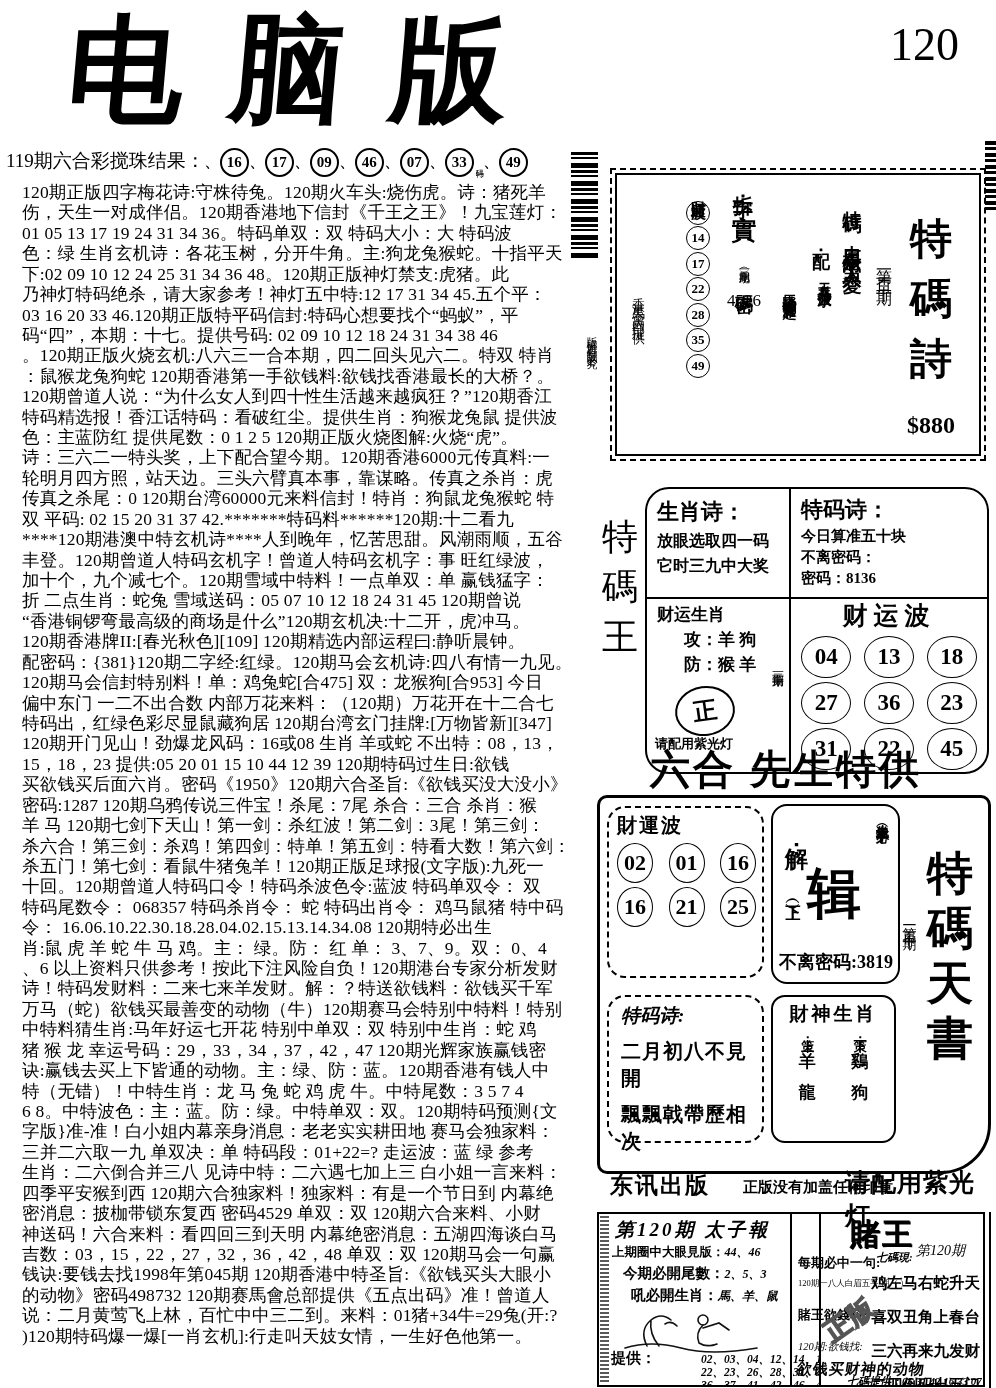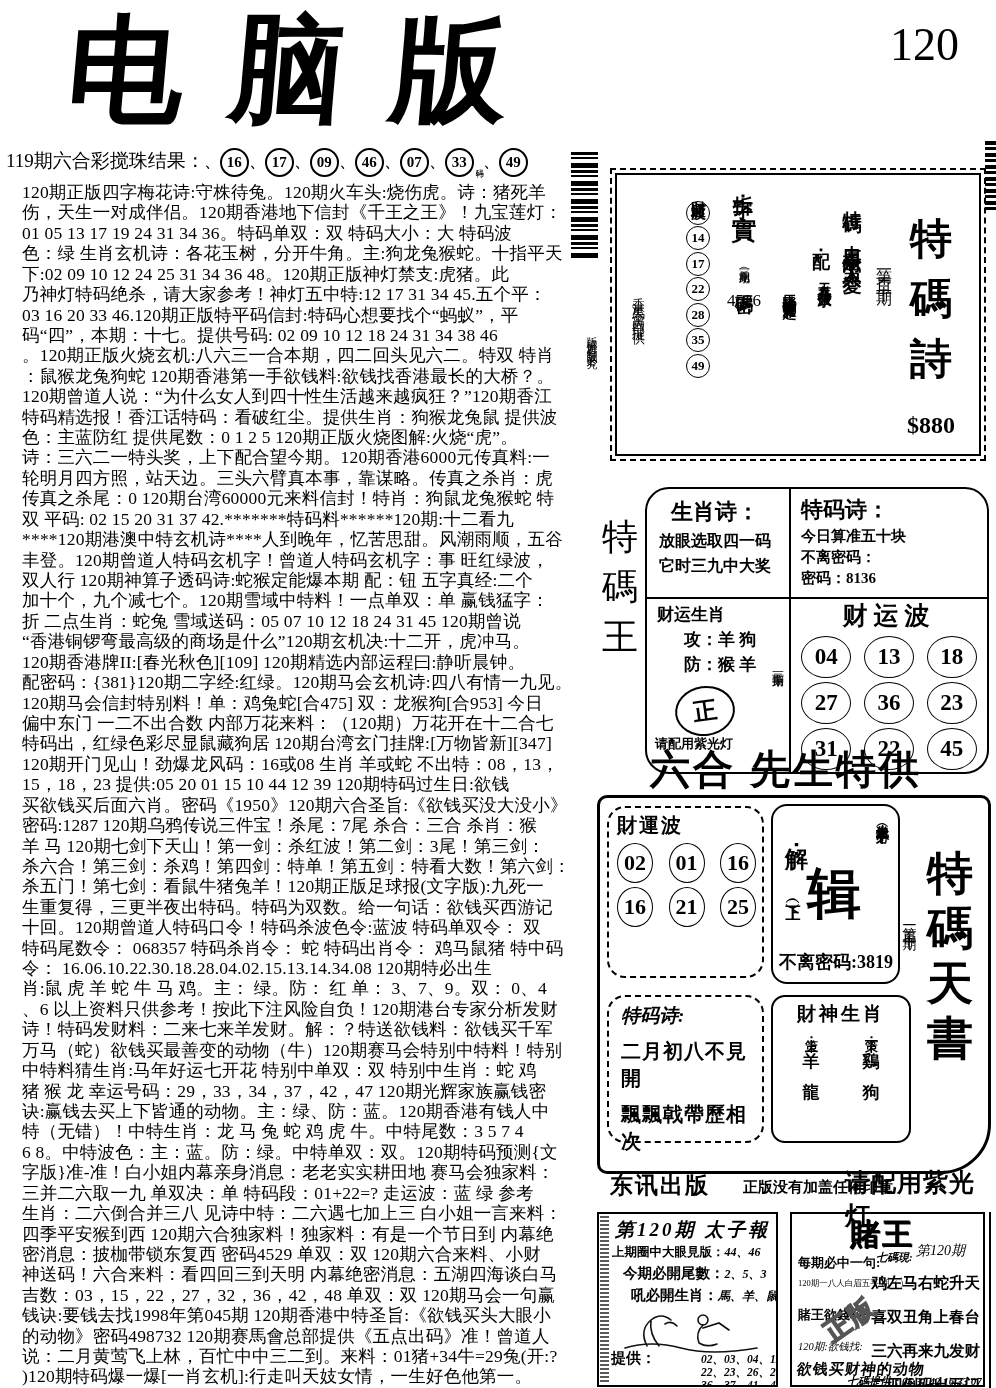--- a/index.html
+++ b/index.html
@@ -48,21 +48,21 @@
   .ts-cyb .lab{writing-mode:vertical-rl;font-size:15px;font-weight:700;letter-spacing:2px;}
   .ts-cyb .ncircle{width:22px;height:22px;line-height:22px;font-size:13px;margin:1.5px auto;}
   .ts-source{position:absolute;left:12px;top:112px;writing-mode:vertical-rl;font-size:13px;letter-spacing:5px;}
   .ncircle{display:block;border:1.5px solid #000;border-radius:50%;text-align:center;font-weight:700;}
   .crow{display:flex;justify-content:space-around;}
   
   .tw-label{position:absolute;left:598px;top:512px;width:44px;font-size:36px;font-weight:400;
             line-height:50px;text-align:center;}
   .tw-box{position:absolute;left:645px;top:487px;width:340px;height:283px;border:2.5px solid #000;border-radius:24px;overflow:hidden;}
   .tw-vline{position:absolute;left:142px;top:0;bottom:0;width:2px;background:#000;}
-  .tw-l1{position:absolute;left:0;top:0;width:142px;height:108px;padding:8px 16px 0 10px;box-sizing:border-box;text-align:center;}
+  .tw-l1{position:absolute;left:0;top:0;width:142px;height:108px;padding:8px 16px 0 10px;box-sizing:border-box;}
   .tw-l1 h3{margin:0;font-size:22px;font-weight:700;}
   .tw-l1 p{margin:4px 0 0;font-size:16px;font-weight:600;}
   .tw-hline-l{position:absolute;left:0;top:108px;width:142px;height:2px;background:#000;}
   .tw-l2{position:absolute;left:0;top:112px;width:140px;padding:2px 4px 0 10px;box-sizing:border-box;}
   .tw-l2 .t{font-size:17px;font-weight:700;}
   .tw-l2 .r{font-size:17px;font-weight:700;text-align:center;margin-top:2px;}
   .tw-stamp{position:absolute;left:28px;top:197px;width:56px;height:46px;border:2px solid #000;border-radius:50%;
             text-align:center;font-size:24px;font-weight:900;line-height:46px;transform:rotate(-8deg);}
   .tw-uv{position:absolute;left:8px;top:246px;font-size:13px;font-weight:700;white-space:nowrap;}
   .tw-issue{position:absolute;left:122px;top:176px;writing-mode:vertical-rl;font-size:12px;}
@@ -90,33 +90,33 @@
   .lh-jie .sub{position:absolute;left:10px;top:88px;writing-mode:vertical-rl;font-size:15px;font-weight:700;}
   .lh-jie .big{position:absolute;left:34px;top:52px;font-size:54px;font-weight:900;}
   .lh-jie .side{position:absolute;left:100px;top:8px;writing-mode:vertical-rl;font-size:13px;font-weight:700;letter-spacing:1px;}
   .lh-jie .mima{position:absolute;left:6px;top:144px;font-size:18px;font-weight:900;white-space:nowrap;}
   .lh-tianshu{position:absolute;left:323px;top:48px;width:54px;font-size:46px;font-weight:900;line-height:55px;text-align:center;}
   .lh-ts-issue{position:absolute;left:300px;top:118px;writing-mode:vertical-rl;font-size:14px;letter-spacing:2px;}
   .lh-temashi{position:absolute;left:7px;top:197px;width:157px;height:148px;border:2px dashed #000;border-radius:18px;
       padding:6px 0 0 12px;box-sizing:border-box;}
   .lh-temashi h3{margin:0;font-size:19px;font-weight:900;font-style:italic;}
   .lh-temashi p{margin:9px 0 0;font-size:20px;font-weight:900;letter-spacing:1px;}
-  .lh-caishen{position:absolute;left:171px;top:197px;width:140px;height:148px;border:2px solid #000;border-radius:14px;
+  .lh-caishen{position:absolute;left:171px;top:197px;width:125px;height:148px;border:2px solid #000;border-radius:14px;
       box-sizing:border-box;padding:4px 8px;}
   .lh-caishen h3{margin:0;font-size:19px;font-weight:900;letter-spacing:3px;text-align:center;}
   .cs-cols{display:flex;justify-content:space-around;margin-top:2px;}
   .cs-col{text-align:center;}
   .cs-col .lab{writing-mode:vertical-rl;font-size:13px;font-weight:700;margin:0 auto;}
   .cs-col .an{display:block;font-size:17px;font-weight:700;margin-top:8px;}
   
   .pub{position:absolute;left:610px;top:1170px;font-size:23px;font-weight:700;letter-spacing:2px;}
   .nostamp{position:absolute;left:743px;top:1178px;font-size:15px;font-weight:700;}
   .uv-big{position:absolute;left:845px;top:1166px;font-size:25px;font-weight:700;letter-spacing:1px;}
   
-  .tzb{position:absolute;left:597px;top:1212px;width:181px;height:175px;border:2px solid #000;box-sizing:border-box;overflow:hidden;}
+  .tzb{position:absolute;left:597px;top:1212px;width:224px;height:175px;border:2px solid #000;box-sizing:border-box;overflow:hidden;}
   .tzb-strip{position:absolute;left:1px;top:2px;bottom:2px;width:9px;opacity:.75;
      background:repeating-linear-gradient(180deg,#222 0 2px,transparent 2px 4px);}
   .tzb-title{position:absolute;left:16px;top:3px;font-size:19px;font-weight:900;font-style:italic;letter-spacing:3px;white-space:nowrap;}
   .tzb-l1{position:absolute;left:13px;top:30px;font-size:12.5px;font-weight:900;white-space:nowrap;}
   .tzb-l2{position:absolute;left:24px;top:50px;font-size:14.5px;font-weight:900;white-space:nowrap;}
   .tzb-l3{position:absolute;left:32px;top:72px;font-size:14.5px;font-weight:900;white-space:nowrap;}
   .hand{font-style:italic;font-weight:700;font-size:12px;}
   .tzb-sketch{position:absolute;left:22px;top:92px;}
   .tzb-tg{position:absolute;left:12px;top:138px;font-size:11.5px;line-height:13px;white-space:nowrap;}
   .tzb-tg .lab{font-size:15px;font-weight:900;font-style:normal;text-align:center;}
@@ -165,37 +165,35 @@
       <div class="tline">：鼠猴龙兔狗蛇 120期香港第一手欲钱料:欲钱找香港最长的大桥？。</div>
       <div class="tline">120期曾道人说：“为什么女人到四十性生活越来越疯狂？”120期香江</div>
       <div class="tline">特码精选报！香江话特码：看破红尘。提供生肖：狗猴龙兔鼠 提供波</div>
       <div class="tline">色：主蓝防红 提供尾数：0 1 2 5 120期正版火烧图解:火烧“虎”。</div>
       <div class="tline">诗：三六二一特头奖，上下配合望今期。120期香港6000元传真料:一</div>
       <div class="tline">轮明月四方照，站天边。三头六臂真本事，靠谋略。传真之杀肖：虎</div>
       <div class="tline">传真之杀尾：0 120期台湾60000元来料信封！特肖：狗鼠龙兔猴蛇 特</div>
       <div class="tline">双 平码: 02 15 20 31 37 42.*******特码料******120期:十二看九</div>
       <div class="tline">****120期港澳中特玄机诗****人到晚年，忆苦思甜。风潮雨顺，五谷</div>
       <div class="tline">丰登。120期曾道人特码玄机字！曾道人特码玄机字：事 旺红绿波，</div>
-      <div class="tline">双人行 120期神算子透码诗:蛇猴定能爆本期 配：钮 五字真经:二个</div>
       <div class="tline">加十个，九个减七个。120期雪域中特料！一点单双：单 赢钱猛字：</div>
       <div class="tline">折 二点生肖：蛇兔 雪域送码：05 07 10 12 18 24 31 45 120期曾说</div>
       <div class="tline">“香港铜锣弯最高级的商场是什么”120期玄机决:十二开，虎冲马。</div>
       <div class="tline">120期香港牌II:[春光秋色][109] 120期精选内部运程曰:静听晨钟。</div>
       <div class="tline">配密码：{381}120期二字经:红绿。120期马会玄机诗:四八有情一九见。</div>
       <div class="tline">120期马会信封特别料！单：鸡兔蛇[合475] 双：龙猴狗[合953] 今日</div>
       <div class="tline">偏中东门 一二不出合数 内部万花来料：（120期）万花开在十二合七</div>
       <div class="tline">特码出，红绿色彩尽显鼠藏狗居 120期台湾玄门挂牌:[万物皆新][347]</div>
       <div class="tline">120期开门见山！劲爆龙风码：16或08 生肖 羊或蛇 不出特：08，13，</div>
       <div class="tline">15，18，23 提供:05 20 01 15 10 44 12 39 120期特码过生日:欲钱</div>
       <div class="tline">买欲钱买后面六肖。密码《1950》120期六合圣旨:《欲钱买没大没小》</div>
       <div class="tline">密码:1287 120期乌鸦传说三件宝！杀尾：7尾 杀合：三合 杀肖：猴</div>
       <div class="tline">羊 马 120期七剑下天山！第一剑：杀红波！第二剑：3尾！第三剑：</div>
       <div class="tline">杀六合！第三剑：杀鸡！第四剑：特单！第五剑：特看大数！第六剑：</div>
       <div class="tline">杀五门！第七剑：看鼠牛猪兔羊！120期正版足球报(文字版):九死一</div>
-      <div class="tline">生重复得，三更半夜出特码。特码为双数。给一句话：欲钱买西游记</div>
       <div class="tline">十回。120期曾道人特码口令！特码杀波色令:蓝波 特码单双令： 双</div>
       <div class="tline">特码尾数令： 068357 特码杀肖令： 蛇 特码出肖令： 鸡马鼠猪 特中码</div>
       <div class="tline">令： 16.06.10.22.30.18.28.04.02.15.13.14.34.08 120期特必出生</div>
       <div class="tline">肖:鼠 虎 羊 蛇 牛 马 鸡。主： 绿。防： 红 单： 3、7、9。双： 0、4</div>
       <div class="tline">、6 以上资料只供参考！按此下注风险自负！120期港台专家分析发财</div>
       <div class="tline">诗！特码发财料：二来七来羊发财。解：？特送欲钱料：欲钱买千军</div>
       <div class="tline">万马（蛇）欲钱买最善变的动物（牛）120期赛马会特别中特料！特别</div>
       <div class="tline">中特料猜生肖:马年好运七开花 特别中单双：双 特别中生肖：蛇 鸡</div>
       <div class="tline">猪 猴 龙 幸运号码：29，33，34，37，42，47 120期光辉家族赢钱密</div>
       <div class="tline">诀:赢钱去买上下皆通的动物。主：绿、防：蓝。120期香港有钱人中</div>

